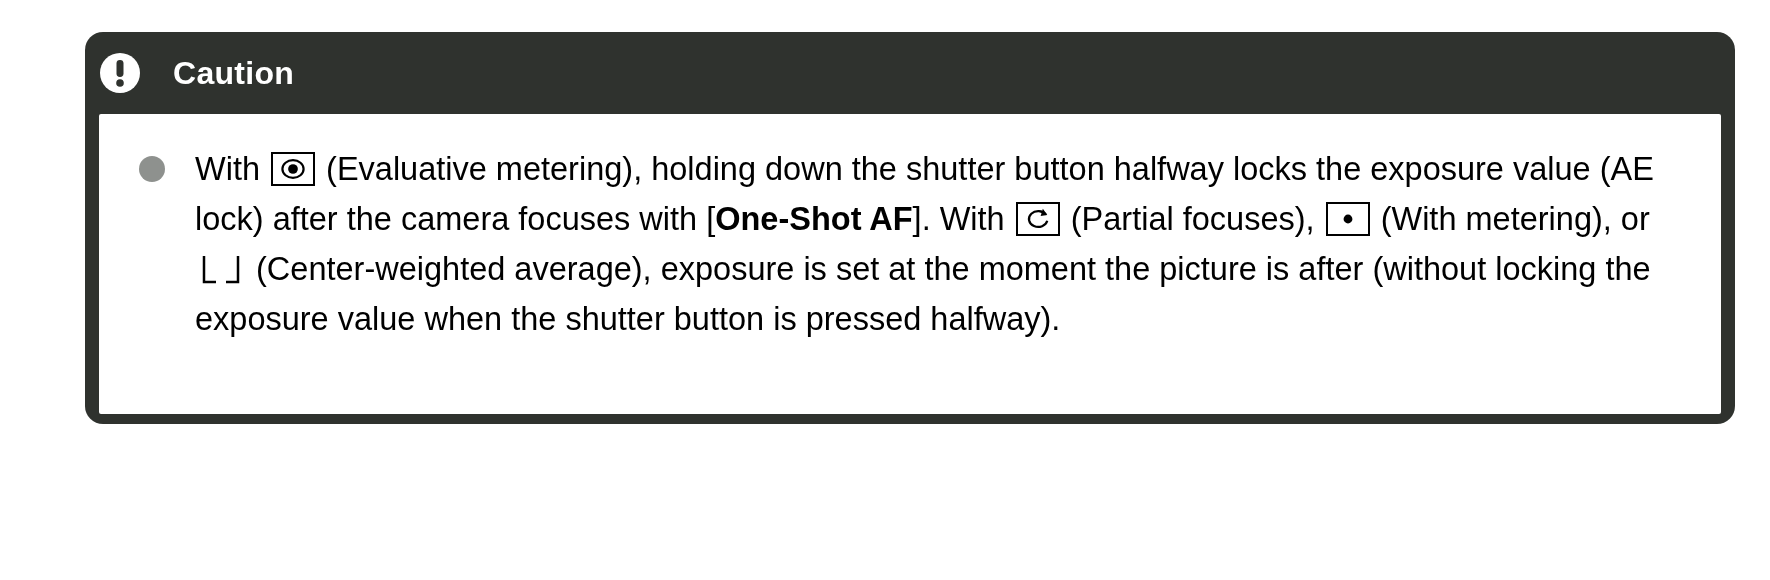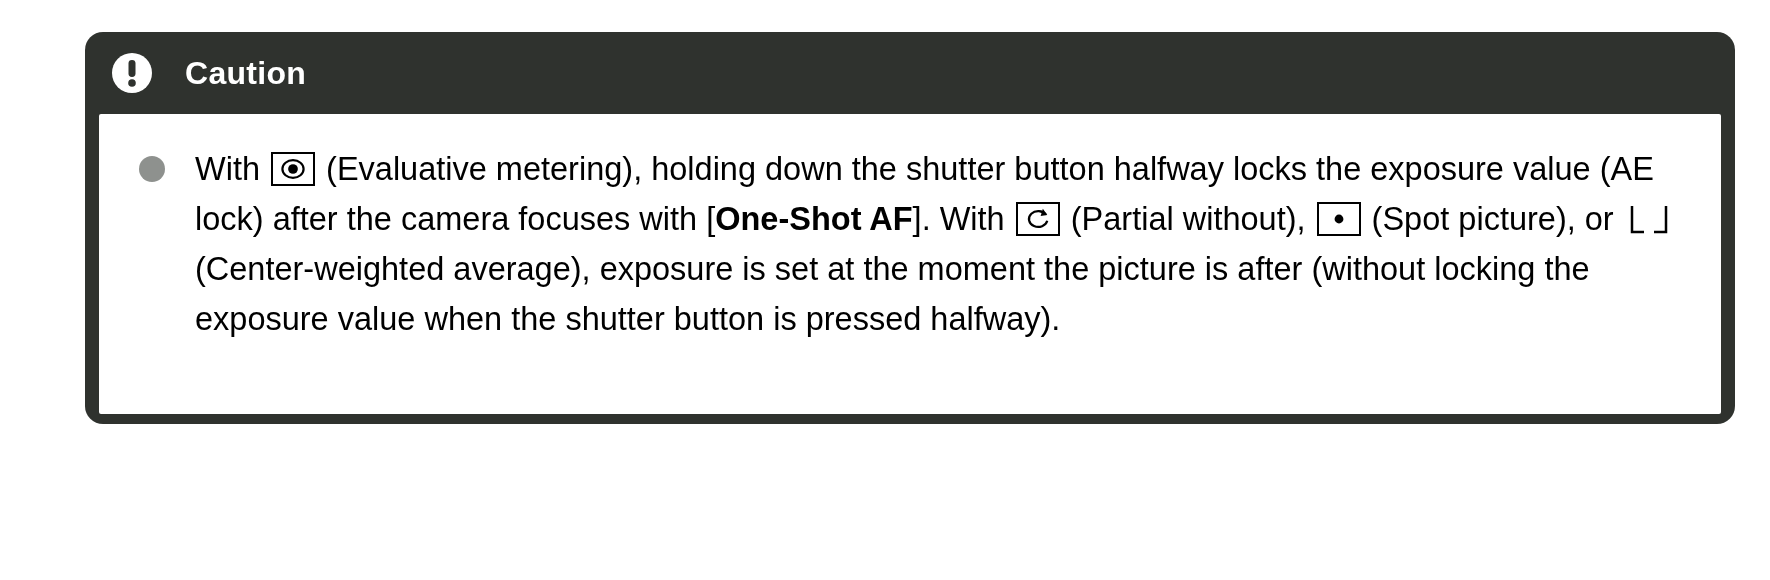--- a/index.html
+++ b/index.html
@@ -27,21 +27,21 @@
     background: #2f322e;
     border-radius: 18px;
     box-sizing: border-box;
     padding: 0 0 10px 0;
   }
 
   .caution-header {
     display: flex;
     align-items: center;
     height: 82px;
-    padding-left: 26px;
+    padding-left: 14px;
     box-sizing: border-box;
   }
 
   .caution-icon {
     width: 42px;
     height: 42px;
     flex: 0 0 auto;
     display: block;
   }
 
@@ -131,23 +131,23 @@
     <div class="caution-body">
       <div class="bullet-row">
         <span class="bullet-dot"></span>
         <div class="bullet-text">
           <span>With </span><span class="glyph"><svg viewBox="0 0 44 34" xmlns="http://www.w3.org/2000/svg">
                 <ellipse cx="22" cy="17" rx="12" ry="10" fill="none" stroke="#000" stroke-width="2.5"></ellipse>
                 <circle cx="22" cy="17" r="5.5" fill="#000"></circle>
               </svg></span><span> (Evaluative metering), holding down the shutter button halfway locks the exposure value (AE lock) after the camera focuses with [</span><b>One-Shot AF</b><span>]. With </span><span class="glyph"><svg viewBox="0 0 44 34" xmlns="http://www.w3.org/2000/svg">
                 <path d="M31 12 a10.5 9 0 1 0 1.5 7" fill="none" stroke="#000" stroke-width="2.5"></path>
                 <path d="M27.5 5.5 L32.5 12.5 L25 13.5 Z" fill="#000"></path>
-              </svg></span><span> (Partial without), </span><span class="glyph"><svg viewBox="0 0 44 34" xmlns="http://www.w3.org/2000/svg">
+              </svg></span><span> (Partial focuses), </span><span class="glyph"><svg viewBox="0 0 44 34" xmlns="http://www.w3.org/2000/svg">
                 <circle cx="22" cy="17" r="5" fill="#000"></circle>
-              </svg></span><span> (Spot picture), or </span><span class="glyph glyph-center"><svg viewBox="0 0 48 34" xmlns="http://www.w3.org/2000/svg">
+              </svg></span><span> (With metering), or </span><span class="glyph glyph-center"><svg viewBox="0 0 48 34" xmlns="http://www.w3.org/2000/svg">
                 <path d="M7 4 L7 30 L19 30" fill="none" stroke="#000" stroke-width="2.5"></path>
                 <path d="M41 4 L41 30 L29 30" fill="none" stroke="#000" stroke-width="2.5"></path>
               </svg></span><span> (Center-weighted average), exposure is set at the moment the picture is after (without locking the exposure value when the shutter button is pressed halfway).</span>
         </div>
       </div>
     </div>
 
   </div>
 
 </div>

